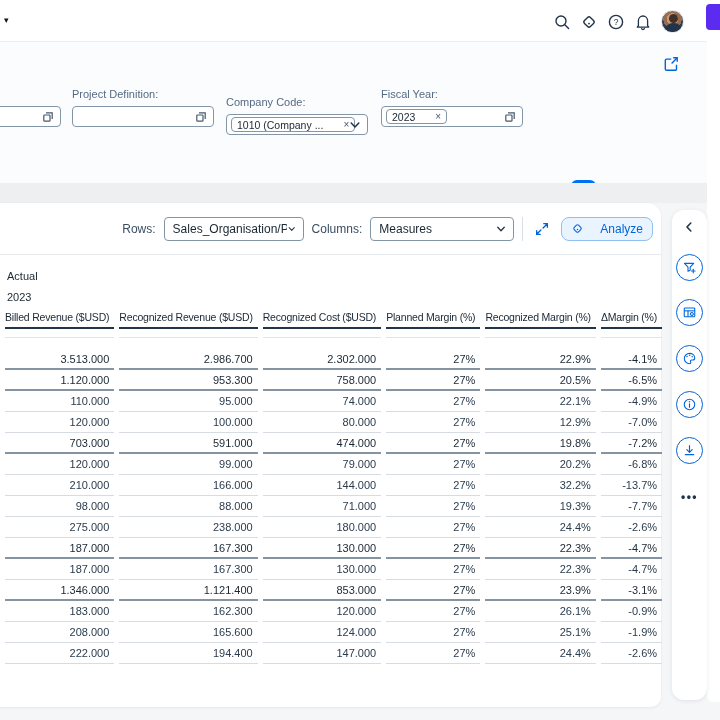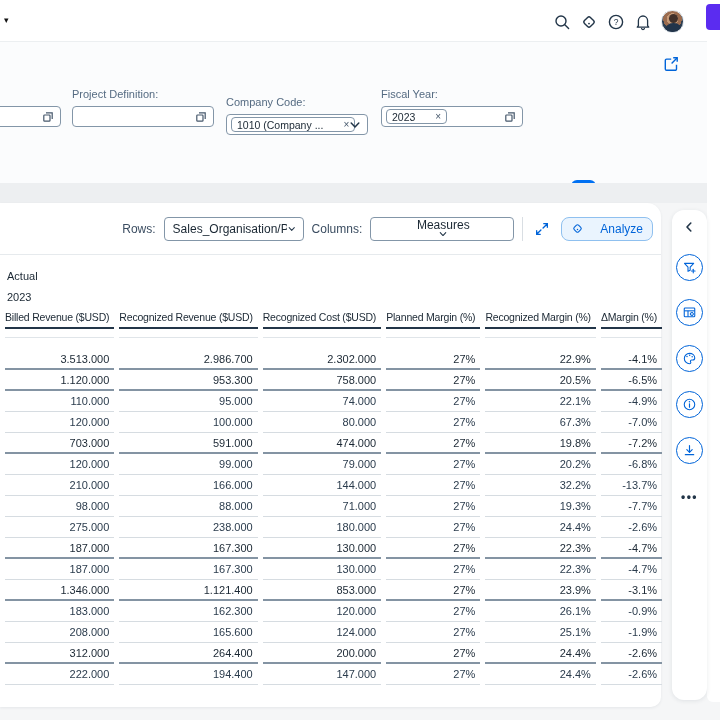--- a/index.html
+++ b/index.html
@@ -37,21 +37,21 @@
   .gray-band { position:absolute; left:0; top:183px; width:720px; height:20px; background:#edeff1; }
   
   .table-card { position:absolute; left:0; top:203px; width:661px; height:504px; background:#fff;
                 border-radius:0 14px 10px 0; box-shadow:0 1px 3px rgba(34,53,72,.08); }
   .grid-toolbar { position:absolute; left:0; top:0; width:100%; height:52px; display:flex; align-items:center;
                   justify-content:flex-end; gap:8px; padding-right:8px; border-bottom:1px solid #e6eaed; }
   .tb-label { font-size:12px; color:#3b4d61; }
   .tb-select { height:24px; border:1px solid #8396a8; border-radius:4px; background:#fff; display:flex; align-items:center;
                justify-content:space-between; padding:0 6px 0 8px; font-size:12px; color:#1a2733; cursor:pointer; }
   .tb-select.rows { width:140px; }
-  .tb-select.cols { width:144px;flex-direction:column; }
+  .tb-select.cols { width:144px; }
   .tb-divider { width:1px; height:24px; background:#d9dee3; }
   .expand-btn { width:22px; height:22px; display:flex; align-items:center; justify-content:center; cursor:pointer; }
   .analyze-btn { height:24px; display:flex; align-items:center; gap:16px; padding:0 9px; background:#eaf4fe;
                  border:1px solid #8fc0ef; border-radius:8px; color:#0064d9; font-size:12px; cursor:pointer; }
   
   .grid-wrap { position:absolute; left:0; top:62px; }
   table.grid { border-collapse:separate; border-spacing:5px 0; table-layout:fixed; }
   table.grid td, table.grid th { font-size:11px; white-space:nowrap; overflow:hidden; }
   tr.group-row td { height:21px; text-align:left; padding-left:2px; color:#1a2733; }
   tr.colhdr-row th { height:22px; text-align:right; padding-right:5px; font-weight:400; color:#1a2733;
@@ -286,21 +286,21 @@
               <td>74.000</td>
               <td>27%</td>
               <td>22.1%</td>
               <td>-4.9%</td>
             </tr>
             <tr class="data-row">
               <td>120.000</td>
               <td>100.000</td>
               <td>80.000</td>
               <td>27%</td>
-              <td>67.3%</td>
+              <td>12.9%</td>
               <td>-7.0%</td>
             </tr>
             <tr class="data-row bold">
               <td>703.000</td>
               <td>591.000</td>
               <td>474.000</td>
               <td>27%</td>
               <td>19.8%</td>
               <td>-7.2%</td>
             </tr>
@@ -368,28 +368,20 @@
               <td>26.1%</td>
               <td>-0.9%</td>
             </tr>
             <tr class="data-row">
               <td>208.000</td>
               <td>165.600</td>
               <td>124.000</td>
               <td>27%</td>
               <td>25.1%</td>
               <td>-1.9%</td>
-            </tr>
-            <tr class="data-row bold">
-              <td>312.000</td>
-              <td>264.400</td>
-              <td>200.000</td>
-              <td>27%</td>
-              <td>24.4%</td>
-              <td>-2.6%</td>
             </tr>
             <tr class="data-row">
               <td>222.000</td>
               <td>194.400</td>
               <td>147.000</td>
               <td>27%</td>
               <td>24.4%</td>
               <td>-2.6%</td>
             </tr>
           </tbody>

